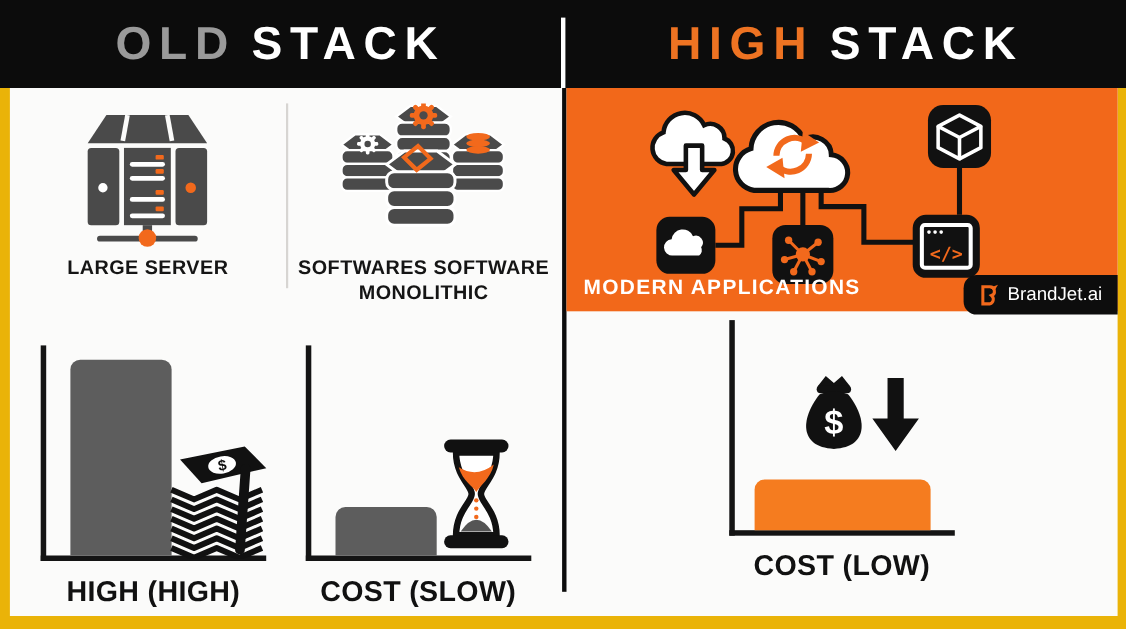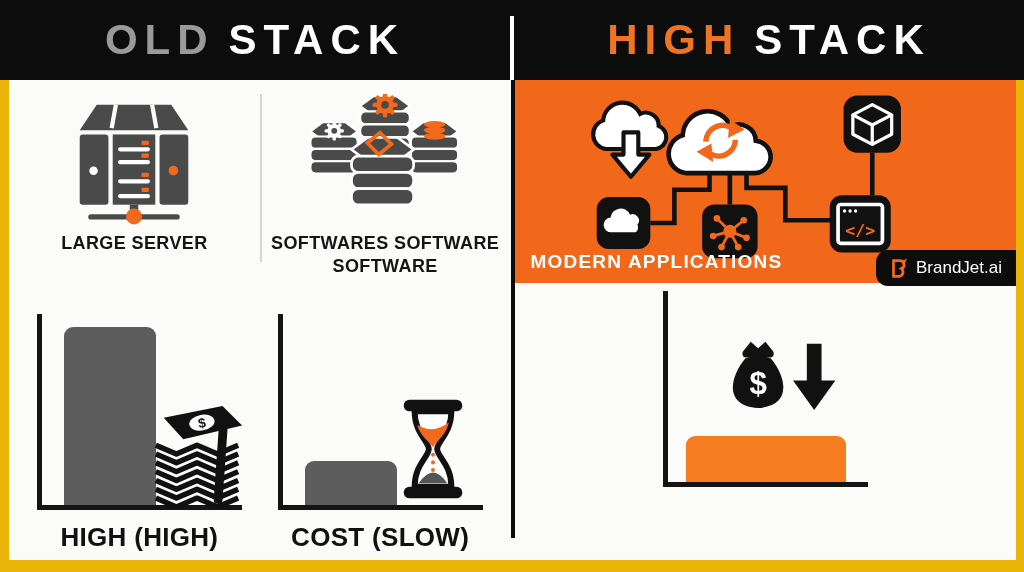--- a/index.html
+++ b/index.html
@@ -130,21 +130,21 @@
             <use href="#gearwheel" transform="translate(28,34) scale(0.85)" color="#fff"></use>
             <g fill="#f2691c">
               <ellipse cx="121" cy="28" rx="10" ry="3.2"></ellipse>
               <ellipse cx="121" cy="33.5" rx="10" ry="3.2"></ellipse>
               <ellipse cx="121" cy="39" rx="10" ry="3.2"></ellipse>
             </g>
             <rect x="66" y="42" width="15" height="15" fill="none" stroke="#f2691c" stroke-width="3.5" transform="rotate(45 73.5 49.5) skewX(-6)"></rect>
           </svg>
           <div class="icon-label">
             <div>SOFTWARES SOFTWARE</div>
-            <div>SOFTWARE</div>
+            <div>MONOLITHIC</div>
           </div>
         </div>
       </div>
 
       <div class="charts-row">
 
         <div class="chart-cell">
           <div class="chart-plot">
             <div class="bar bar-left" style="height: 93%; width: 46%; background: rgb(93, 93, 93);"></div>
             <svg class="chart-icon icon-money-stack" width="98" height="108" viewBox="0 0 100 110">
@@ -274,19 +274,20 @@
             <svg class="chart-icon icon-bag-arrow" width="132" height="92" viewBox="0 0 140 100">
               <g>
                 <path d="M28,12 L36,2 L44,9 L52,2 L60,12 Z" fill="#111"></path>
                 <rect x="27" y="11" width="34" height="8" rx="4" fill="#111"></rect>
                 <path d="M30,20 C12,42 8,72 44,74 C80,72 76,42 58,20 Q44,14 30,20 Z" fill="#111"></path>
                 <text x="44" y="59" font-size="34" font-weight="bold" fill="#fff" text-anchor="middle">$</text>
               </g>
               <path d="M97,4 h16 v40 h15 l-23,32 l-23,-32 h15 z" fill="#111"></path>
             </svg>
           </div>
+          <div class="chart-label">COST (LOW)</div>
         </div>
 
       </div>
     </div>
 
   </div>
 </div>
 
 </body></html>

